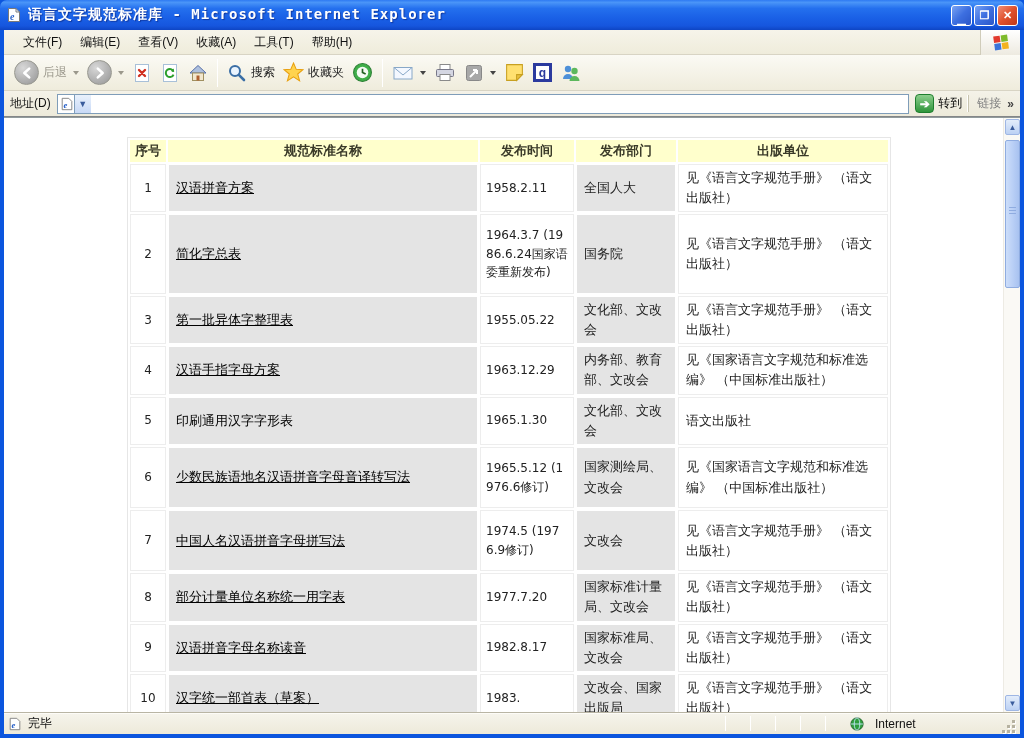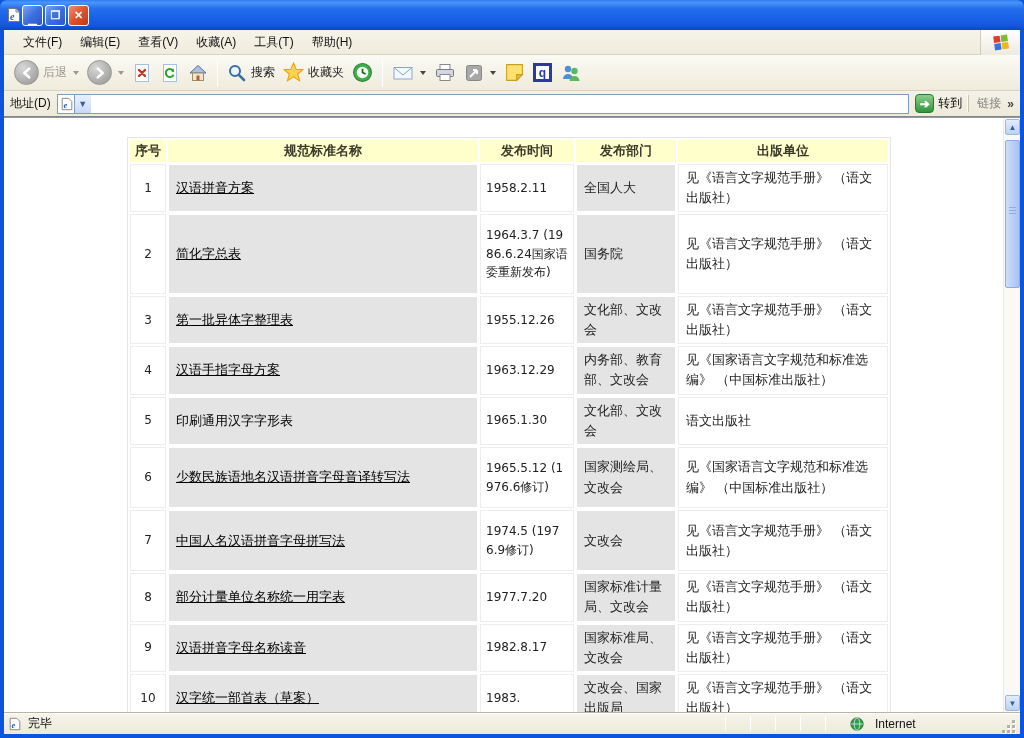--- a/index.html
+++ b/index.html
@@ -173,20 +173,21 @@
 <div class="window">
 
   <div class="titlebar">
     <span>
       <svg width="16" height="16" viewBox="0 0 16 16">
         <path d="M2.5 1.5 H10 L13.5 5 V14.5 H2.5 Z" fill="#fff" stroke="#7A7A7A"></path>
         <path d="M10 1.5 V5 H13.5" fill="none" stroke="#7A7A7A"></path>
         <text x="4" y="12.5" font-size="10" font-weight="bold" font-style="italic" fill="#2860C8" font-family="Liberation Serif, serif">e</text>
       </svg>
     </span>
+    <span class="title-text">语言文字规范标准库 - Microsoft Internet Explorer</span>
     <div class="winbtns">
       <div class="wbtn min">
           <span>▁</span>
         </div>
       <div class="wbtn">❐</div>
       <div class="wbtn close">✕</div>
     </div>
   </div>
 
   <div class="inner">
@@ -383,21 +384,21 @@
               <tr style="height: 65px;">
                 <td class="no">2</td>
                 <td class="shade"><a class="doclink">简化字总表</a></td>
                 <td class="white time">1964.3.7 (1986.6.24国家语委重新发布)</td>
                 <td class="shade">国务院</td>
                 <td class="white">见《语言文字规范手册》 （语文出版社）</td>
               </tr>
               <tr style="height: 45px;">
                 <td class="no">3</td>
                 <td class="shade"><a class="doclink">第一批异体字整理表</a></td>
-                <td class="white time">1955.12.26</td>
+                <td class="white time">1955.05.22</td>
                 <td class="shade">文化部、文改会</td>
                 <td class="white">见《语言文字规范手册》 （语文出版社）</td>
               </tr>
               <tr style="height: 45px;">
                 <td class="no">4</td>
                 <td class="shade"><a class="doclink">汉语手指字母方案</a></td>
                 <td class="white time">1963.12.29</td>
                 <td class="shade">内务部、教育部、文改会</td>
                 <td class="white">见《国家语言文字规范和标准选编》 （中国标准出版社）</td>
               </tr>

